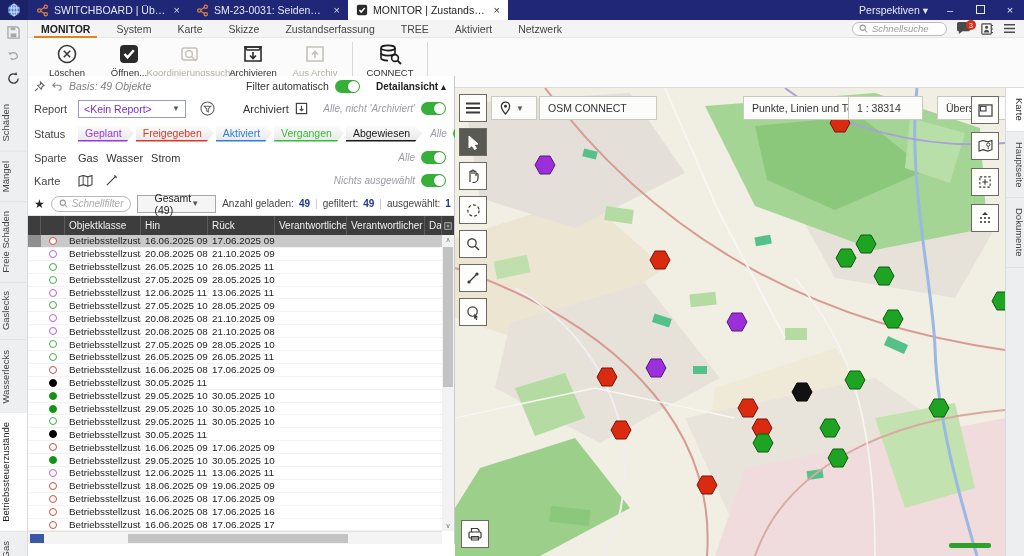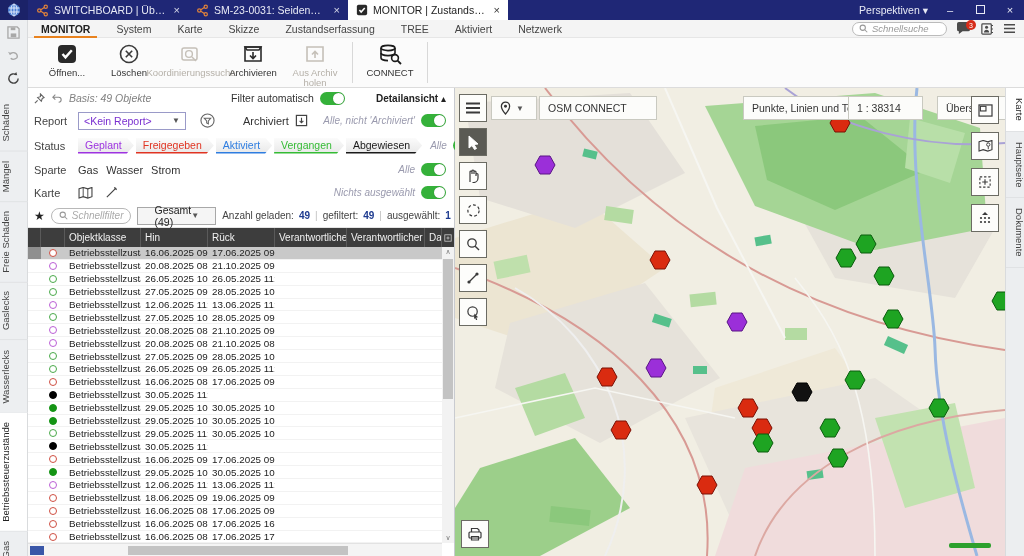--- a/index.html
+++ b/index.html
@@ -38,30 +38,30 @@
   .rsep { width:1px; background:#d8d8d8; margin:4px 6px; }
 
   
   #leftstrip { position:absolute; left:0; top:20px; width:28px; height:536px; background:#edeff1; border-right:1px solid #d9dbdd; display:flex; flex-direction:column; align-items:center; }
   #strip-icons { display:flex; flex-direction:column; gap:10px; padding:6px 0 10px; }
   #left-tabs { display:flex; flex-direction:column; width:28px; flex:1; overflow:hidden; }
   .ltab { writing-mode:vertical-rl; transform:rotate(180deg); font-size:9.5px; color:#444; padding:9px 0; text-align:center; width:28px; white-space:nowrap; border-top:1px solid #e0e2e4; }
   .ltab.active { background:#fff; color:#222; border-left:1px solid #d9dbdd; }
 
   
-  #panel { position:absolute; left:28px; top:88px; width:427px; height:468px; background:#fff; border-right:1px solid #c9cbd0; display:flex; flex-direction:column; }
+  #panel { position:absolute; left:28px; top:76px; width:427px; height:468px; background:#fff; border-right:1px solid #c9cbd0; display:flex; flex-direction:column; }
   .frow { display:flex; align-items:center; padding:0 8px 0 6px; gap:6px; flex:0 0 auto; }
   .flabel { color:#444; width:38px; flex:0 0 auto; }
   .fstate { margin-left:auto; font-style:italic; color:#9a9aae; font-size:10px; }
   .toggle { width:25px; height:13px; border-radius:7px; background:#35b13a; position:relative; flex:0 0 auto; }
   .toggle::after { content:""; position:absolute; right:1px; top:1px; width:11px; height:11px; border-radius:50%; background:#fff; box-shadow:0 0 1px rgba(0,0,0,.4); }
   #row-a { height:20px; font-size:10.5px; }
   #basis { font-style:italic; color:#808080; }
   #fauto { margin-left:auto; color:#333; }
-  #detail { color:#222; margin-left:25px; font-weight:bold; font-size:10px; }
+  #detail { color:#222; margin-left:10px; font-weight:bold; font-size:10px; }
   #row-b { height:25px; }
   #report-select { width:108px; height:18px; border:1px solid #9a9ac8; background:#fff; color:#7a2fd0; display:flex; align-items:center; padding:0 5px; font-size:10.5px; }
   #report-select .car { margin-left:auto; color:#555; font-size:8px; }
   #row-c { height:25px; }
   .chip { height:16px; display:flex; align-items:center; padding:0 12px 0 7px; font-size:10.5px; background:linear-gradient(#fbfbfb,#eaeaea); border-bottom:2px solid #888; clip-path:polygon(0 0,calc(100% - 7px) 0,100% 50%,calc(100% - 7px) 100%,0 100%); margin-right:2px; }
   #row-d,#row-e { height:23px; }
   .sparte-item { color:#333; margin-right:8px; }
   #row-f { height:24px; border-bottom:1px solid #e4e4e4; }
   #quickfilter { width:170px; height:16px; border:1px solid #b8b8b8; border-radius:9px; display:flex; align-items:center; gap:4px; padding:0 7px; color:#aaa; font-style:italic; font-size:10px; background:#fff; }
   #gesamt { width:125px; height:18px; border:1px solid #a8a8a8; background:#f5f5f5; display:flex; align-items:center; padding:0 16px; font-size:10.5px; color:#222; }
@@ -244,34 +244,34 @@
             <path d="M1 2h12M1 6h12M1 10h12" stroke="#4a4a4a" stroke-width="1.6"></path>
           </svg>
         </span>
     </div>
   </div>
 
   <div id="ribbon">
       <div class="rbtn ">
         <span class="ic">
           <svg width="22" height="22" viewBox="0 0 22 22">
-            <rect x="2" y="2" width="18" height="18" rx="4" fill="#2a2a2a"></rect>
-            <path d="M6.5 11l3 3.4L15.8 7.2" fill="none" stroke="#fff" stroke-width="2.4"></path>
-          </svg>
-        </span>
-        <span>Öffnen...</span>
+            <circle cx="11" cy="11" r="8.5" fill="none" stroke="#3a3a3a" stroke-width="1.6"></circle>
+            <path d="M7.8 7.8l6.4 6.4M14.2 7.8l-6.4 6.4" stroke="#3a3a3a" stroke-width="1.6"></path>
+          </svg>
+        </span>
+        <span>Löschen</span>
       </div>
       <div class="rbtn ">
         <span class="ic">
           <svg width="22" height="22" viewBox="0 0 22 22">
-            <circle cx="11" cy="11" r="8.5" fill="none" stroke="#3a3a3a" stroke-width="1.6"></circle>
-            <path d="M7.8 7.8l6.4 6.4M14.2 7.8l-6.4 6.4" stroke="#3a3a3a" stroke-width="1.6"></path>
-          </svg>
-        </span>
-        <span>Löschen</span>
+            <rect x="2" y="2" width="18" height="18" rx="4" fill="#2a2a2a"></rect>
+            <path d="M6.5 11l3 3.4L15.8 7.2" fill="none" stroke="#fff" stroke-width="2.4"></path>
+          </svg>
+        </span>
+        <span>Öffnen...</span>
       </div>
       <div class="rbtn disabled">
         <span class="ic">
           <svg width="22" height="22" viewBox="0 0 22 22">
             <rect x="2" y="5" width="15" height="12" rx="2" fill="none" stroke="#3a3a3a" stroke-width="1.5"></rect>
             <circle cx="9" cy="11" r="3.4" fill="none" stroke="#3a3a3a" stroke-width="1.4"></circle>
             <path d="M12 14l4 4" stroke="#3a3a3a" stroke-width="1.5"></path>
           </svg>
         </span>
         <span>Koordinierungssuche</span>

